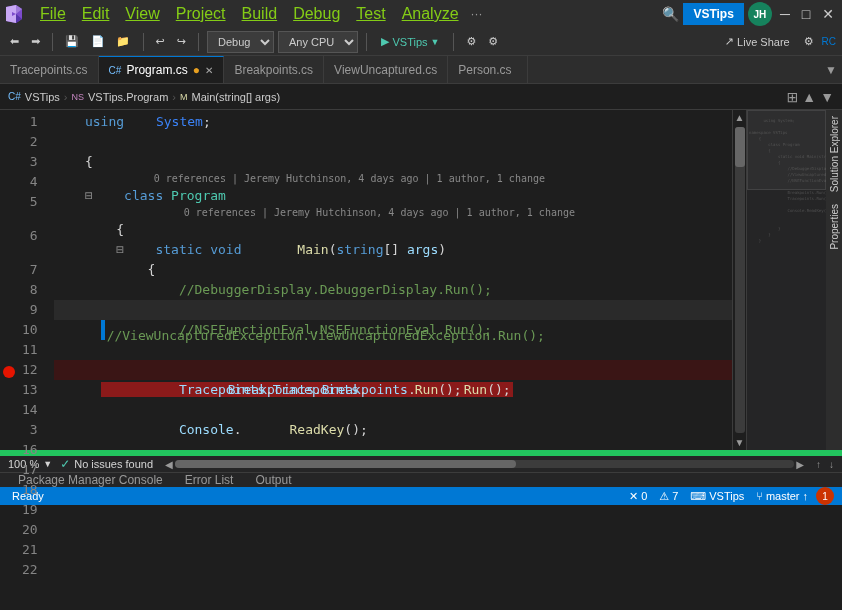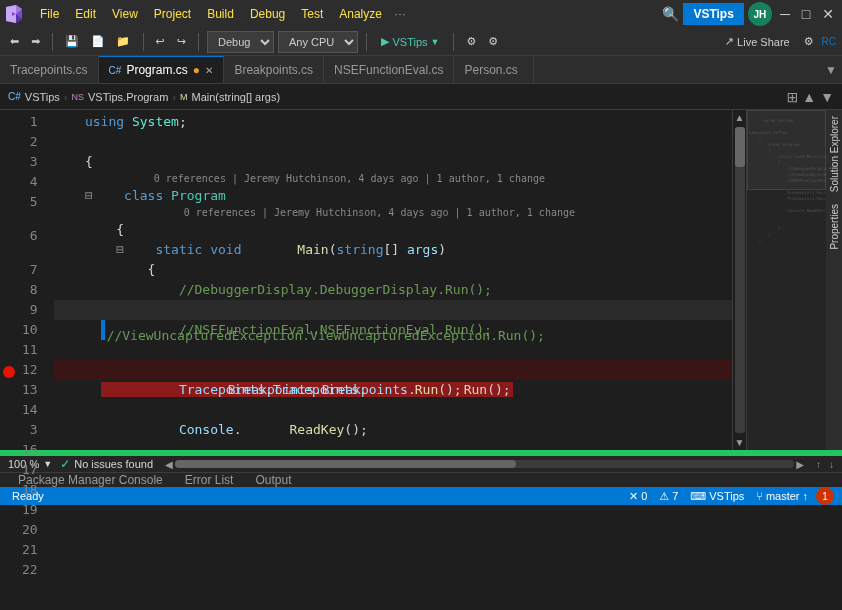--- a/index.html
+++ b/index.html
@@ -1,21 +1,21 @@
 <!DOCTYPE html>
 <html><head>
   <meta charset="utf-8">
   <style>
     * { margin: 0; padding: 0; box-sizing: border-box; }
     body { width: 842px; height: 610px; background: #1e1e1e; font-family: 'Segoe UI', sans-serif; font-size: 12px; color: #d4d4d4; overflow: hidden; }
 
     
     .menu-bar { background: #2d2d2d; display: flex; align-items: center; height: 28px; padding: 0 4px; }
     .menu-bar .logo { width: 20px; height: 20px; margin-right: 8px; }
-    .menu-item { padding: 4px 8px; color: #fde047; cursor: pointer; font-size: 12px; }
+    .menu-item { padding: 4px 8px; color: #84cc16; cursor: pointer; font-size: 16px; text-decoration: underline; }
 
     
     .toolbar { background: #2d2d2d; display: flex; align-items: center; height: 28px; padding: 0 6px; border-bottom: 1px solid #3c3c3c; gap: 4px; }
     .toolbar-btn { background: transparent; border: none; color: #cccccc; cursor: pointer; padding: 2px 4px; font-size: 11px; }
     .toolbar-separator { width: 1px; height: 18px; background: #555; margin: 0 4px; }
     .toolbar-dropdown { background: #3c3c3c; border: 1px solid #555; color: #cccccc; padding: 2px 6px; font-size: 11px; cursor: pointer; height: 22px; }
     .toolbar-run-btn { background: transparent; border: none; color: #4ec9b0; cursor: pointer; padding: 2px 6px; font-size: 11px; display: flex; align-items: center; gap: 3px; }
     .toolbar-vstips { background: #0078d4; border: none; color: white; padding: 2px 10px; font-size: 11px; cursor: pointer; height: 22px; }
     .live-share-btn { background: transparent; border: none; color: #cccccc; cursor: pointer; padding: 2px 6px; font-size: 11px; display: flex; align-items: center; gap: 3px; }
     .toolbar-right { margin-left: auto; display: flex; align-items: center; gap: 4px; }
@@ -125,21 +125,21 @@
   <div class="tab active">
     <span style="color:#75bfff;font-size:10px;">C#</span>
     <span>Program.cs</span>
     <span class="dirty">●</span>
     <span class="close-icon">✕</span>
   </div>
   <div class="tab">
     <span>Breakpoints.cs</span>
   </div>
   <div class="tab">
-    <span>NSEFunctionEval.cs</span>
+    <span>ViewUncaptured.cs</span>
   </div>
   <div class="tab">
     <span>Person.cs</span>
   </div>
   <div class="tabs-overflow">▼</div>
 </div>
 
 <div class="breadcrumb-bar">
   <span style="color:#75bfff;font-size:10px;">C#</span>
   <span class="breadcrumb-item">VSTips</span>
@@ -184,21 +184,21 @@
       <div>17</div>
       <div>18</div>
       <div>19</div>
       <div>20</div>
       <div>21</div>
       <div>22</div>
   </div>
 
   <div style="flex:1;font-size:13px;font-family:Consolas,monospace;line-height:20px;padding:2px 0 0 8px;overflow:hidden;position:relative;">
 
-    <div class="code-line"><span class="keyword">    using</span> <span style="color:#5eead4;">System</span>;</div>
+    <div class="code-line"><span class="keyword">    using</span> <span style="color:#3b82f6;margin-left:24px;">System</span>;</div>
 
     <div class="code-line">&nbsp;</div>
 
 
     <div class="code-line">    {</div>
 
     <div style="height:14px;font-size:10px;color:#888;line-height:14px;padding-left:100px;">0 references | Jeremy Hutchinson, 4 days ago | 1 author, 1 change</div>
 
     <div class="code-line">    <span style="color:#858585;">⊟</span>    <span class="keyword">class</span> <span class="type">Program</span></div>
 

